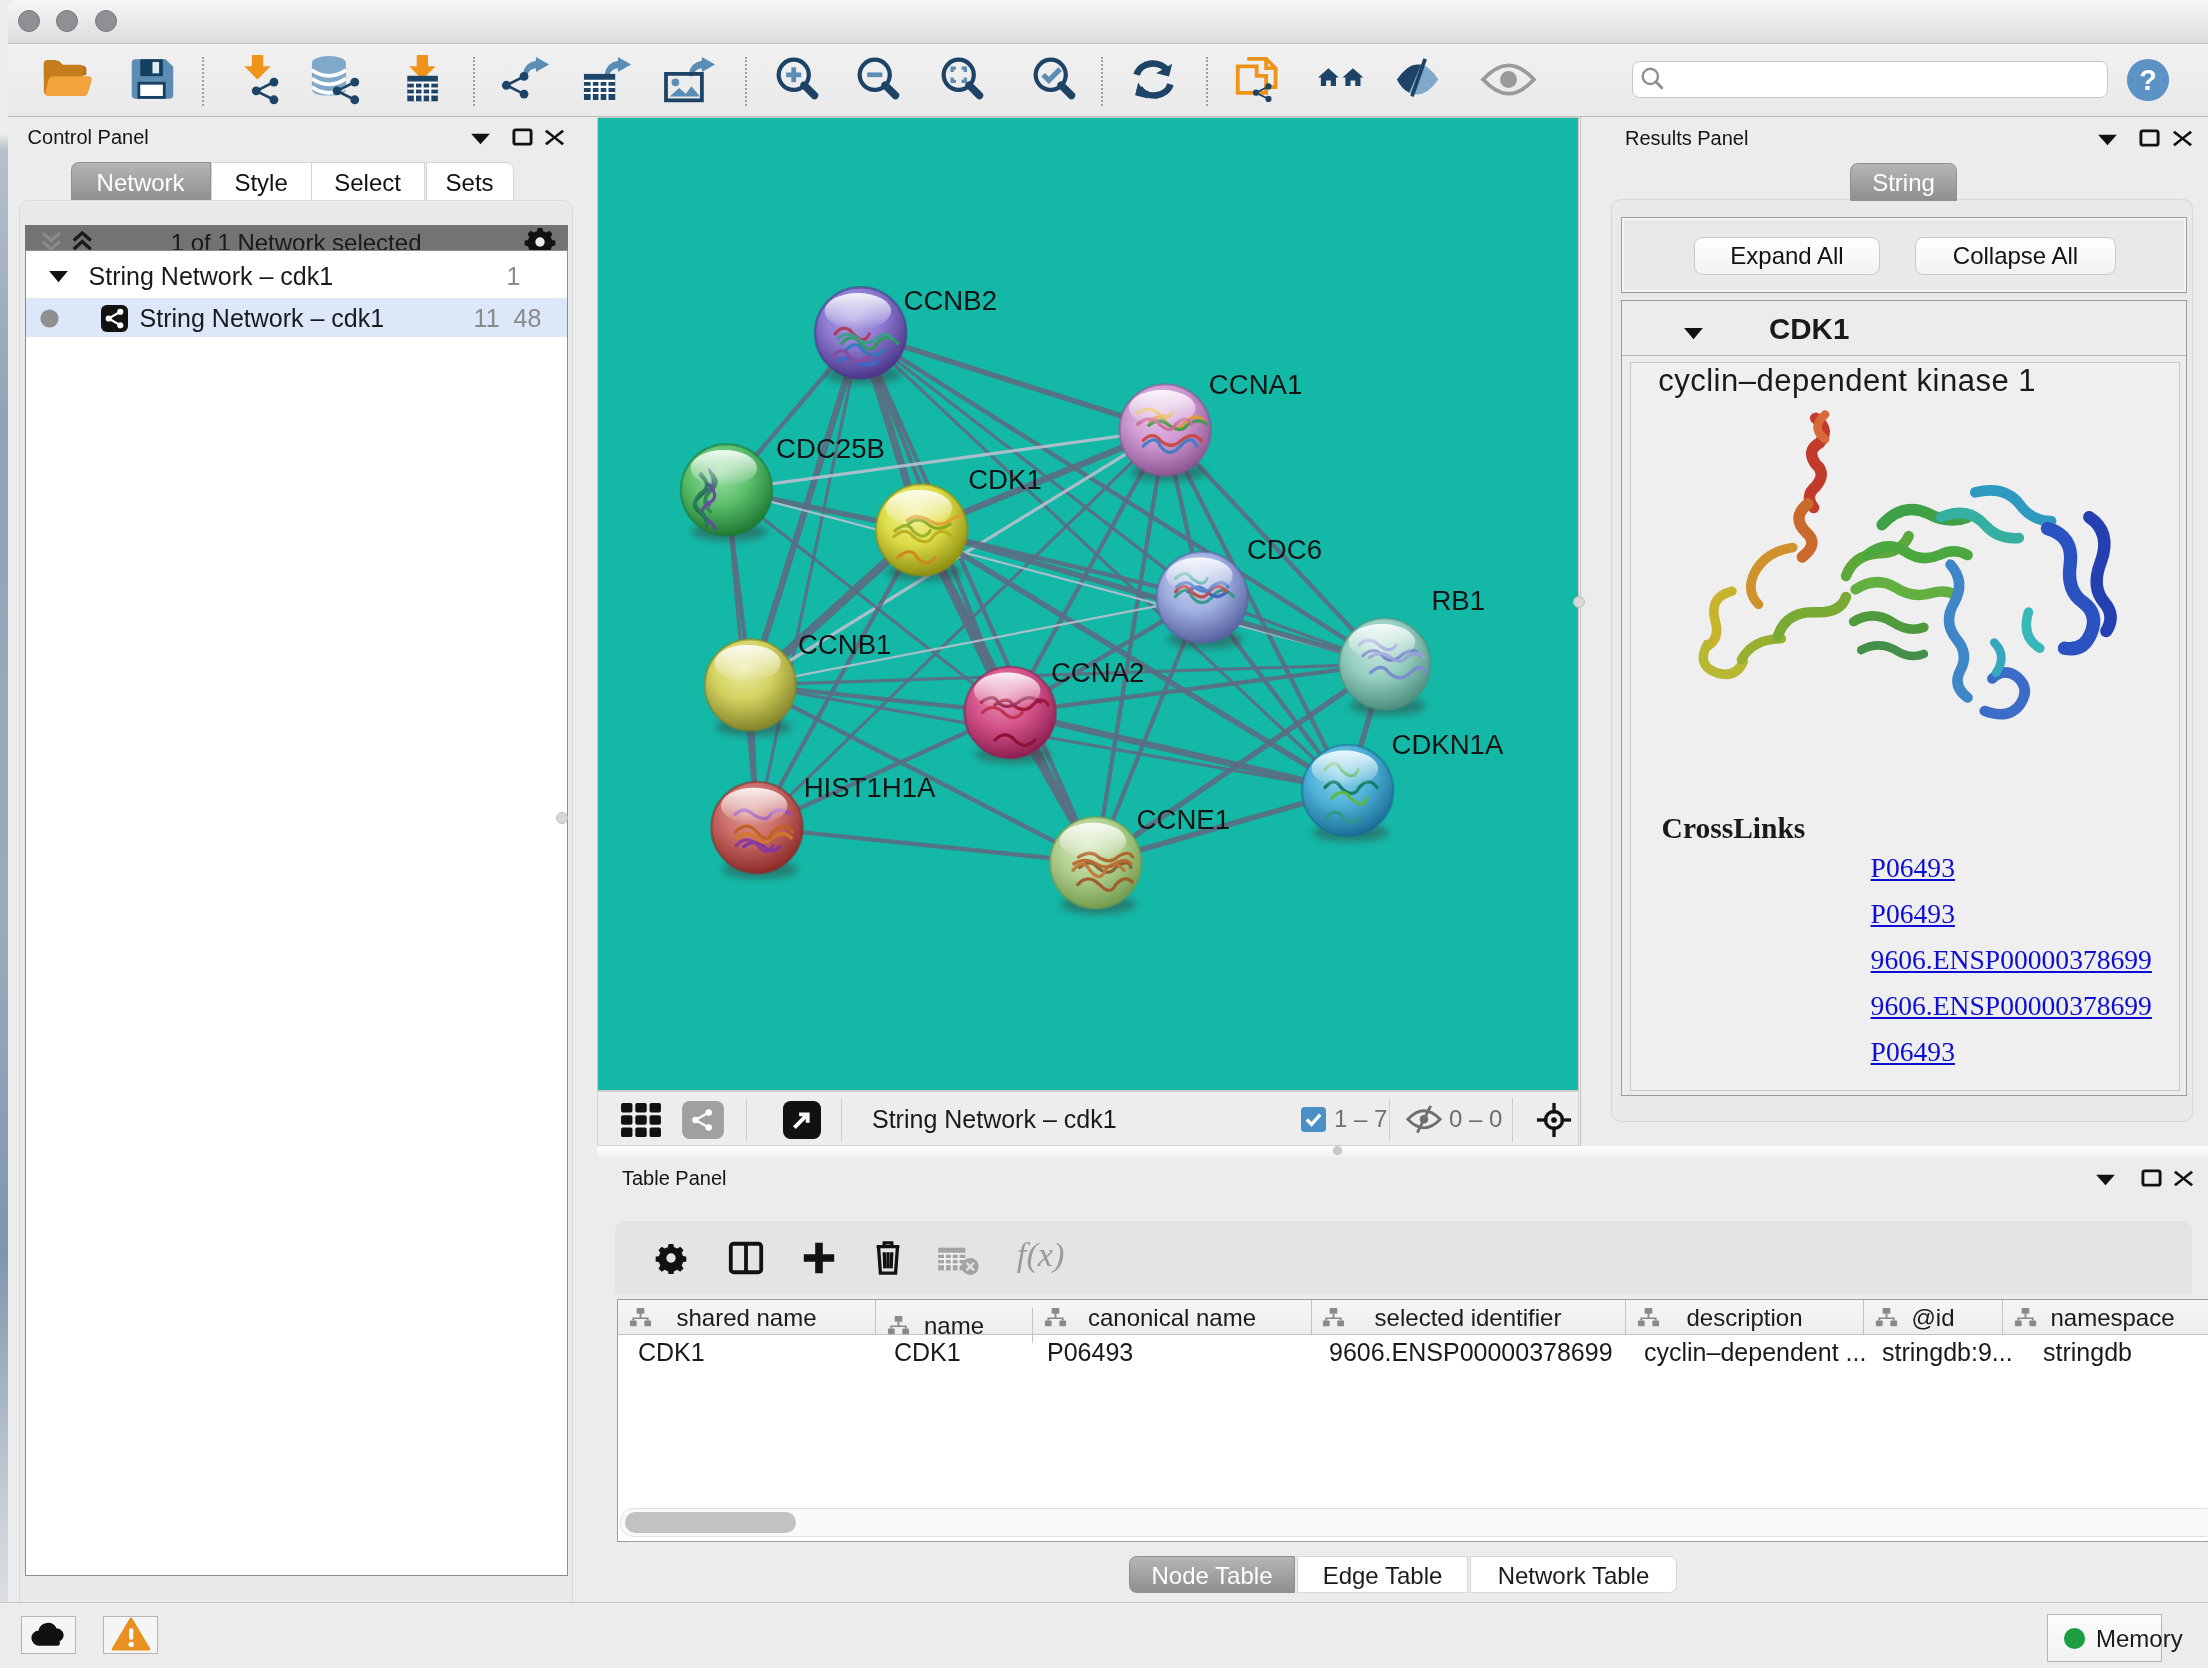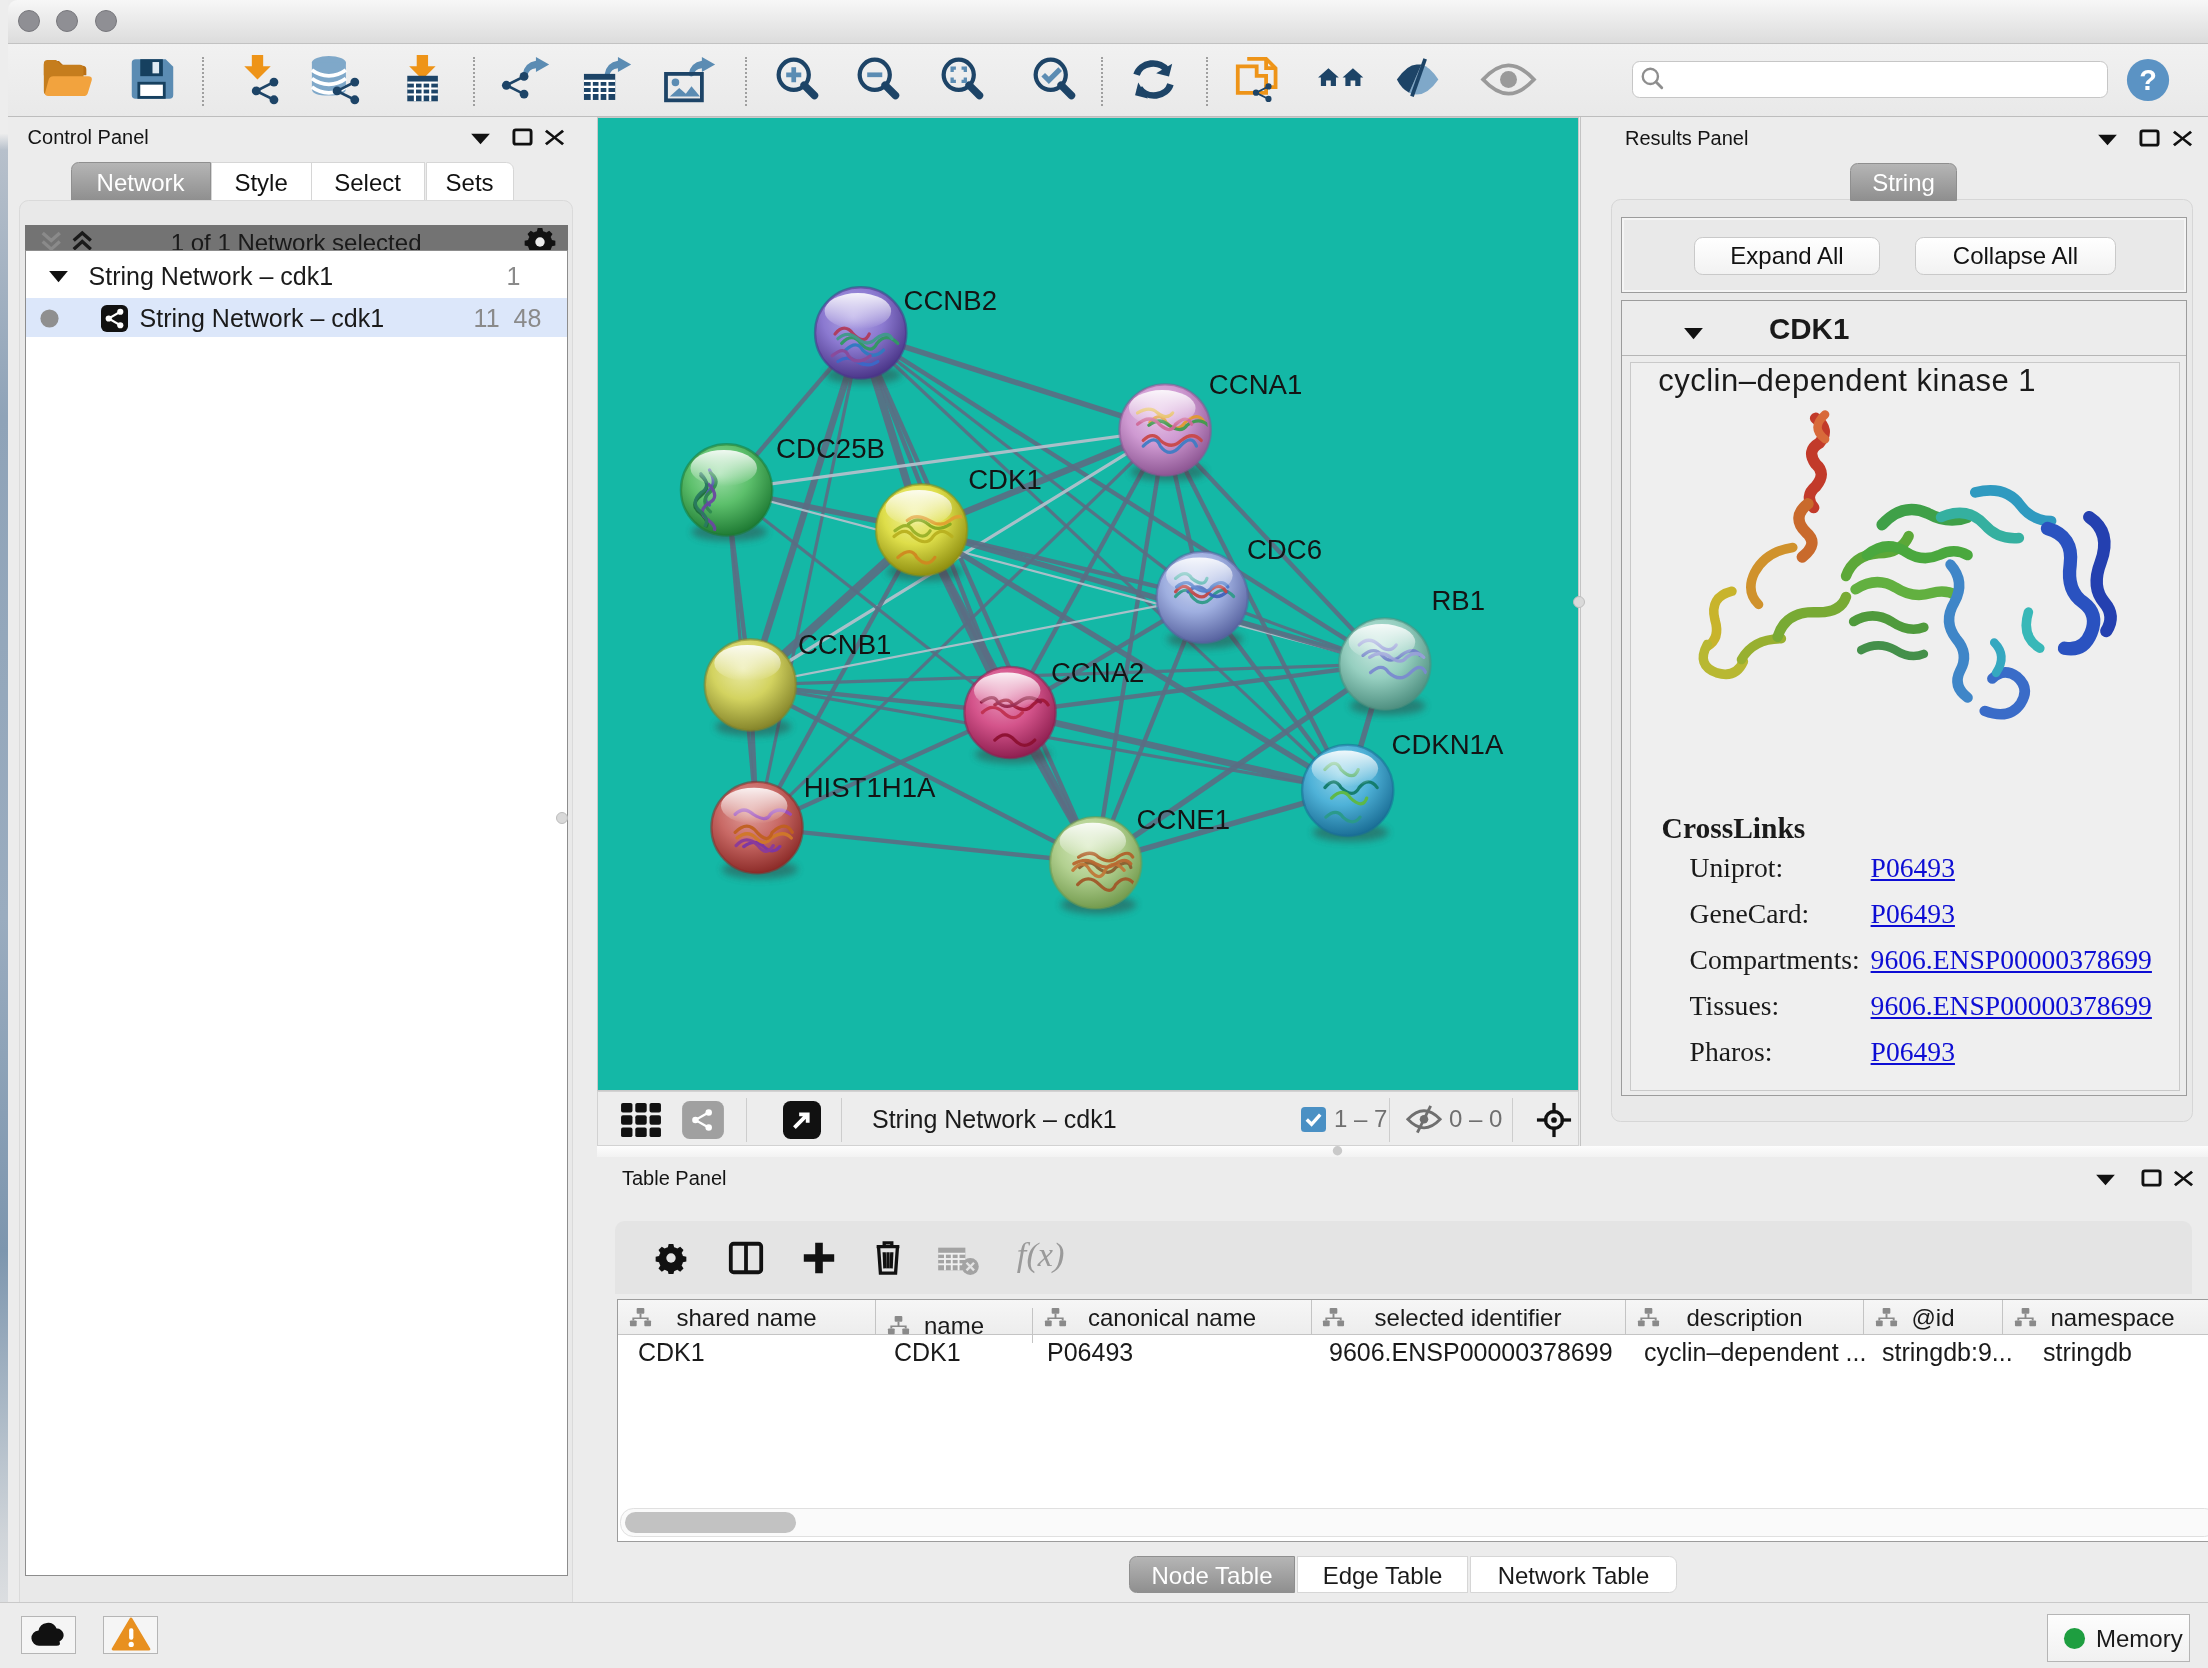--- a/index.html
+++ b/index.html
@@ -743,27 +743,20 @@
 <path d="M326 92 q32 -8 48 14 q12 16 32 16" stroke="#2f9ac0" stroke-width="11"></path>
 <path d="M300 168 q16 18 4 40 q-12 20 2 38 q14 16 4 34 q-8 16 8 28" stroke="#3f86c8" stroke-width="11"></path>
 <path d="M336 322 q26 10 38 -8 q10 -16 -4 -28 q-14 -10 -26 2" stroke="#3a6cc8" stroke-width="11"></path>
 <path d="M402 130 q28 8 24 38 q-4 28 14 40 q16 12 8 32 q-8 20 -28 16" stroke="#2a52c0" stroke-width="14"></path>
 <path d="M446 118 q24 16 12 48 q-10 26 4 42 q12 14 2 30" stroke="#2440b0" stroke-width="13"></path>
 <path d="M382 218 q-8 26 12 38" stroke="#38b8b8" stroke-width="10"></path>
 <path d="M346 250 q14 14 2 32" stroke="#35a8c0" stroke-width="9"></path>
 </g>
           </svg></div>
       <div class="abs" style="left:31px;top:449px;font-family:'Liberation Serif',serif;font-size:29.5px;font-weight:bold;">CrossLinks</div>
-      <div class="abs" style="left:59px;top:482px;font-family:'Liberation Serif',serif;font-size:27.6px;line-height:46px;">
-        <div>Uniprot:</div>
-          <div>GeneCard:</div>
-          <div>Compartments:</div>
-          <div>Tissues:</div>
-          <div>Pharos:</div>
-      </div>
       <div class="abs" style="left:240px;top:482px;font-family:'Liberation Serif',serif;font-size:27.6px;line-height:46px;">
         <div><a class="lnk">P06493</a></div>
           <div><a class="lnk">P06493</a></div>
           <div><a class="lnk">9606.ENSP00000378699</a></div>
           <div><a class="lnk">9606.ENSP00000378699</a></div>
           <div><a class="lnk">P06493</a></div>
       </div>
     </div>
   </div>
 </div>
@@ -942,19 +935,19 @@
 
 <div class="abs" style="left:0;top:1602px;width:2208px;height:67px;background:#ececec;border-top:1.9px solid #c9c9c9;">
   <div class="abs" style="left:21px;top:13.3px;width:55px;height:38px;background:#f5f5f5;border:1.9px solid #b5b5b5;text-align:center;padding-top:3.8px;"><svg width="38" height="28.5" viewBox="0 0 40 30">
         <path d="M10 26 a8 8 0 0 1 -1 -16 a10 10 0 0 1 19 -2 a7 7 0 0 1 3 13.5 q2 4.5 -3 4.5 z" fill="#111"></path>
       </svg></div>
   <div class="abs" style="left:103px;top:13.3px;width:55px;height:38px;background:#f5f5f5;border:1.9px solid #b5b5b5;text-align:center;"><svg width="40" height="34" viewBox="0 0 42 36">
         <path d="M21 2 L40 34 H2 Z" fill="#e89020" stroke="#e89020" stroke-width="3" stroke-linejoin="round"></path>
         <rect x="19" y="12" width="4.5" height="12" rx="2" fill="#fff"></rect>
         <circle cx="21.2" cy="29" r="2.8" fill="#fff"></circle>
       </svg></div>
-  <div class="abs" style="left:2047px;top:11.4px;width:143px;height:48px;background:linear-gradient(#fdfdfd,#f1f1f1);border:1.9px solid #b5b5b5;">
+  <div class="abs" style="left:2047px;top:11.4px;width:115px;height:48px;background:linear-gradient(#fdfdfd,#f1f1f1);border:1.9px solid #b5b5b5;">
     <svg class="abs" style="left:15px;top:11.4px" width="23" height="23" viewBox="0 0 24 24">
         <circle cx="12" cy="12" r="11" fill="#1e9e40"></circle>
       </svg>
     <span class="abs" style="left:48px;top:9.5px;font-size:24px;">Memory</span>
   </div>
 </div>
 
 </body></html>

